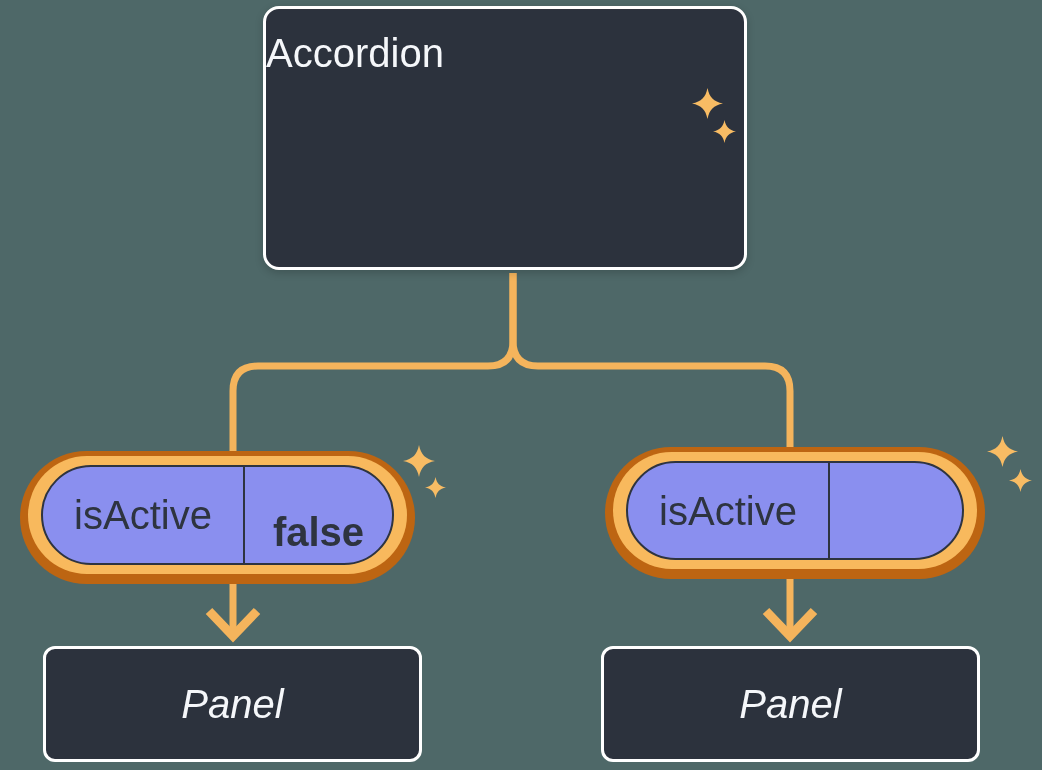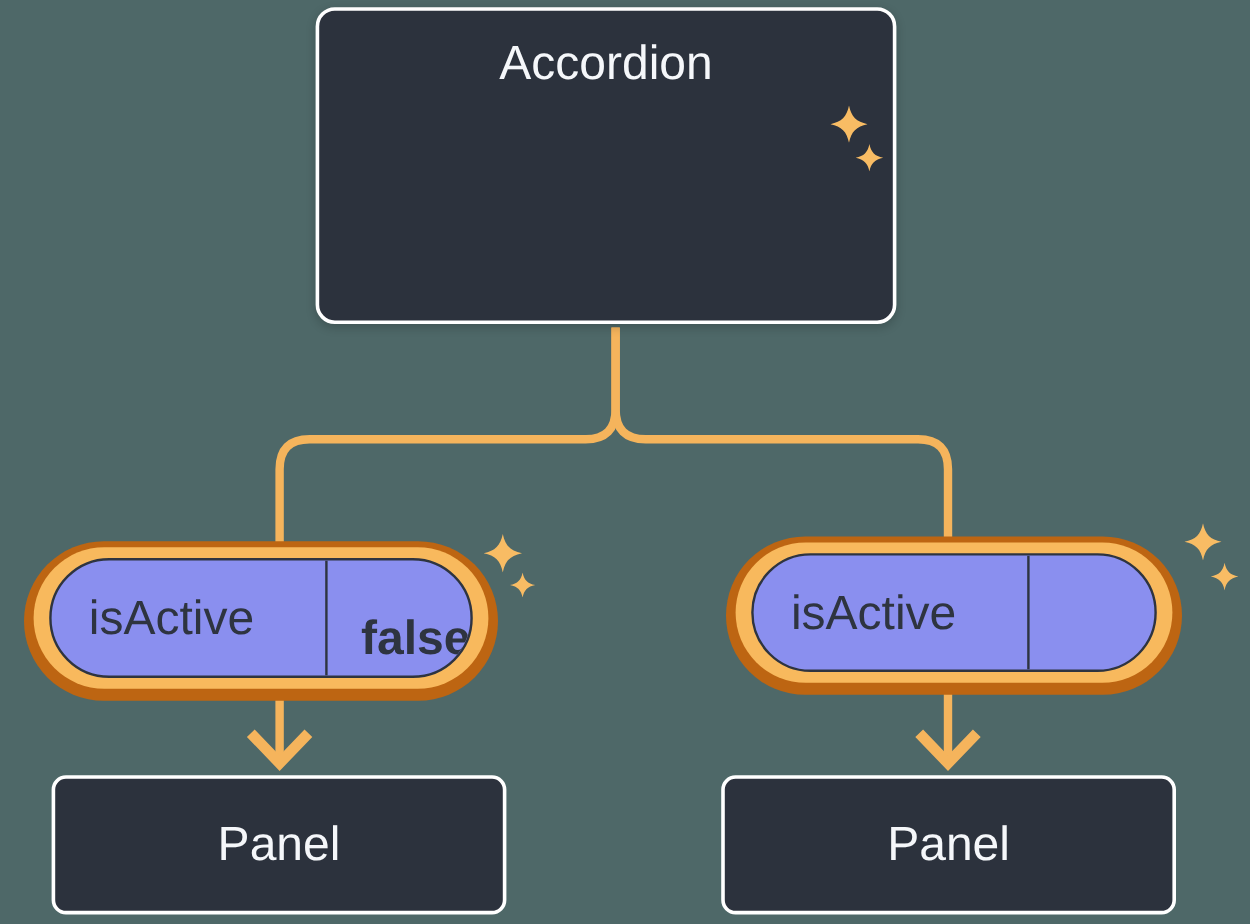--- a/index.html
+++ b/index.html
@@ -26,57 +26,57 @@
   .arrowhead{stroke:var(--connector);stroke-width:9;fill:none;stroke-linejoin:miter;}
 
   .card{
     position:absolute;background:var(--card);
     border:3px solid var(--card-border);box-sizing:border-box;z-index:1;
   }
   .root-card{left:263px;top:6px;width:484px;height:264px;border-radius:16px;
     box-shadow:0 3px 8px rgba(0,0,0,0.18);}
   .card-title{
     color:var(--text-light);font-size:40px;line-height:1;
-    text-align:center;padding-top:24px;font-weight:500;
+    text-align:left;padding-top:24px;font-weight:500;
   }
 
   .pill{
     position:absolute;border-radius:999px;background:var(--ring-outer);
     box-sizing:border-box;z-index:1;
   }
   .ring-inner{
     background:var(--ring-inner);border-radius:999px;
     width:100%;height:100%;box-sizing:border-box;
   }
   .pill-content{
     border-radius:999px;width:100%;height:100%;box-sizing:border-box;
     display:flex;align-items:stretch;overflow:hidden;
   }
   .pill-content.dark{background:var(--card);}
-  .pill-content.purple{background:var(--pill-fill);border:2px solid var(--text-dark);gap:28px;}
+  .pill-content.purple{background:var(--pill-fill);border:2px solid var(--text-dark);}
 
   .root-pill{left:46px;top:90px;width:390px;height:140px;padding:4px 6px 9px 6px;}
   .root-pill .ring-inner{padding:10px 12px;}
   .cell{display:flex;align-items:center;justify-content:center;font-size:40px;line-height:1;}
   .root-pill .cell.name{width:272px;color:var(--purple-text);}
   .root-pill .cell.value{flex:1;color:var(--purple-text);font-weight:700;}
   .divider{width:2px;flex:0 0 2px;}
   .divider.orange{background:var(--ring-inner);}
   .divider.dark{background:var(--text-dark);}
 
   .child-pill{padding:5px 8px 10px 8px;}
   .child-pill .ring-inner{padding:9px 13px;}
   .child-pill .cell.name{width:200px;color:var(--text-dark);}
   .child-pill .cell.value{flex:1;color:var(--text-dark);font-weight:700;margin-top:33px;}
   .child-pill.left{left:20px;top:451px;width:395px;height:133px;}
   .child-pill.right{left:605px;top:447px;width:380px;height:132px;}
 
   .panel{
     border-radius:12px;display:flex;align-items:center;justify-content:center;
-    color:var(--text-light);font-size:40px;line-height:1;
+    color:var(--text-light);font-size:40px;line-height:1;font-style:italic;
   }
   .panel.left{left:43px;top:646px;width:379px;height:116px;}
   .panel.right{left:601px;top:646px;width:379px;height:116px;}
 
   .sparkle{position:absolute;z-index:2;}
   .sparkle path{fill:var(--sparkle);}
 </style>
 </head>
 <body>
 

